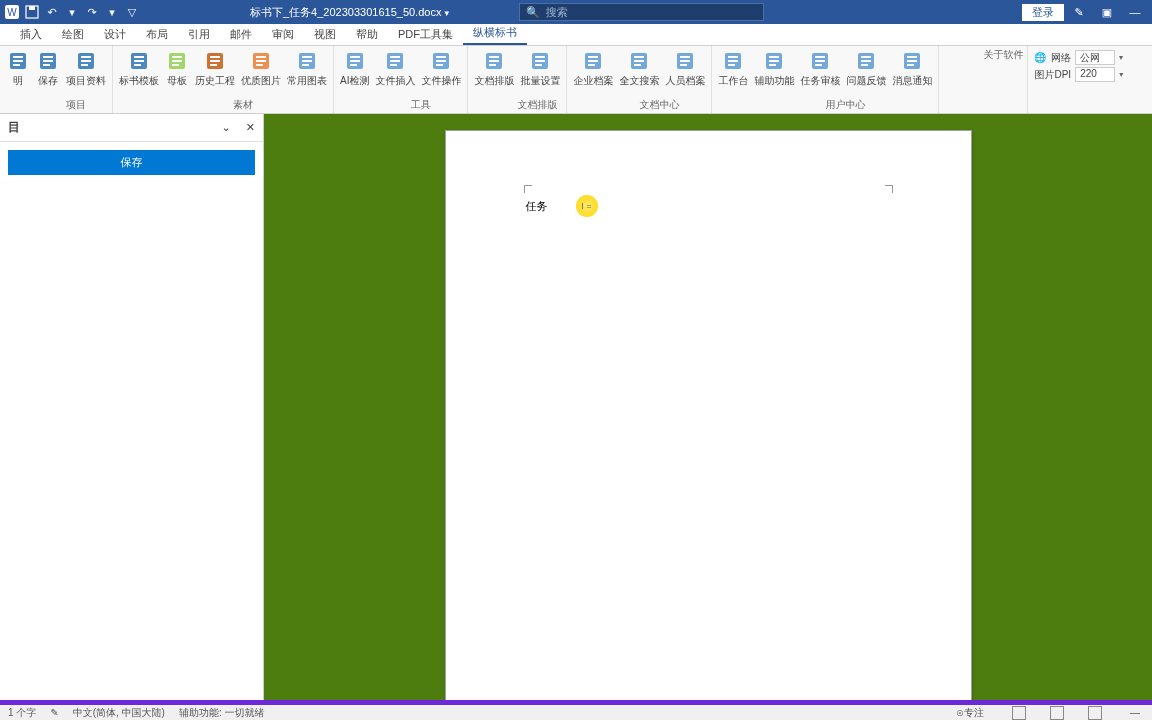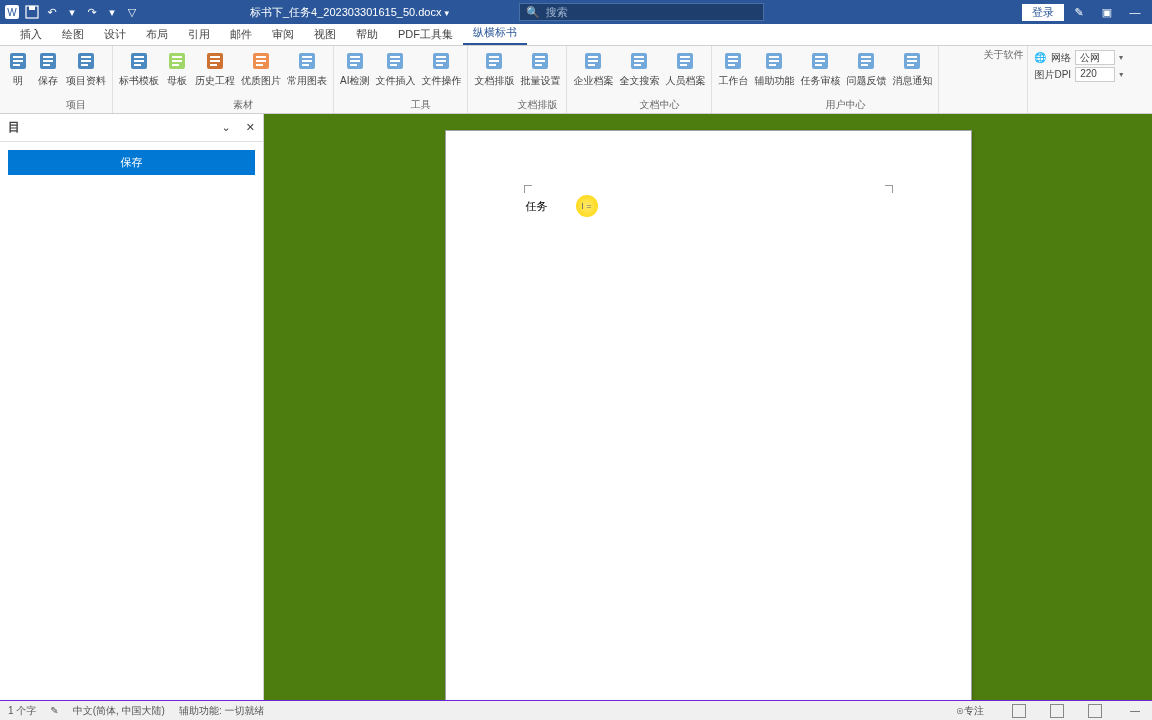--- a/index.html
+++ b/index.html
@@ -33,21 +33,21 @@
 .side-body{padding:8px;}
 .side-field{margin:10px 0 18px 0;font-size:11px;color:#444;}
 .save-btn{width:100%;background:#0078d4;color:#fff;text-align:center;padding:5px 0;font-size:11px;cursor:pointer;}
 .docarea{flex:1;background:#4d7c0f;overflow:auto;padding:16px 0 0 0;display:flex;justify-content:center;}
 .page{width:527px;height:720px;background:#fff;border:1px solid #a0a0a0;box-shadow:1px 1px 3px rgba(0,0,0,.15);position:relative;}
 .corner{position:absolute;width:8px;height:8px;border:1px solid #999;}
 .corner.tl{top:54px;left:78px;border-right:none;border-bottom:none;}
 .corner.tr{top:54px;right:78px;border-left:none;border-bottom:none;}
 .doc-text{position:absolute;top:68px;left:80px;font-size:11px;color:#000;}
 .highlight{position:absolute;top:64px;left:130px;width:22px;height:22px;border-radius:50%;background:radial-gradient(#ffe96b,#ffd500);display:flex;align-items:center;justify-content:center;font-size:9px;color:#666;}
-.statusbar{height:20px;background:#f0f0f0;border-top:1px solid #6d28d9;display:flex;align-items:center;font-size:10px;color:#555;padding:0 8px;gap:14px;}
+.statusbar{height:20px;background:#f0f0f0;border-top:5px solid #6d28d9;display:flex;align-items:center;font-size:10px;color:#555;padding:0 8px;gap:14px;}
 .sb-left{display:flex;gap:14px;align-items:center;}
 .sb-right{margin-left:auto;display:flex;gap:24px;align-items:center;}
 .sb-btn{padding:0 4px;cursor:pointer;}
 .sb-icon{width:14px;height:14px;border:1px solid #888;}
 </style>
 </head>
 <body>
 
 <div class="titlebar">
   <div class="tb-left">

